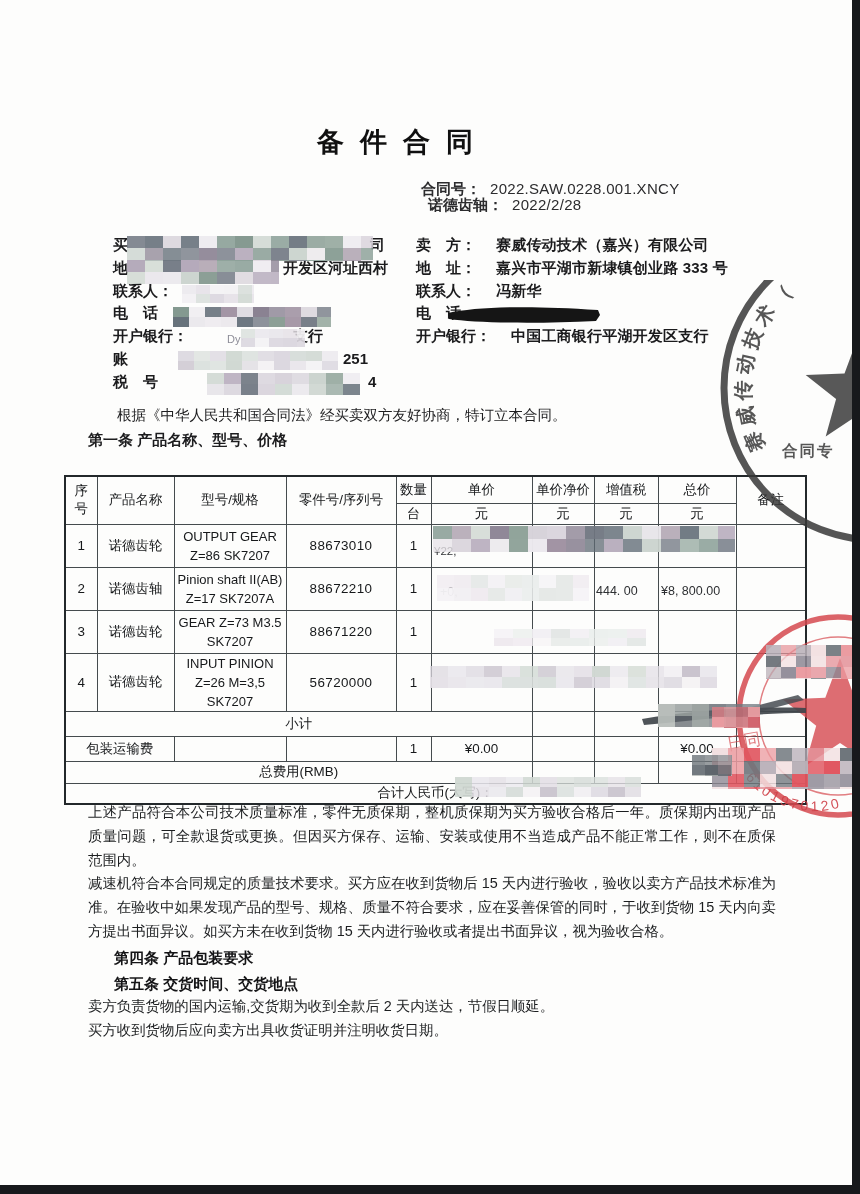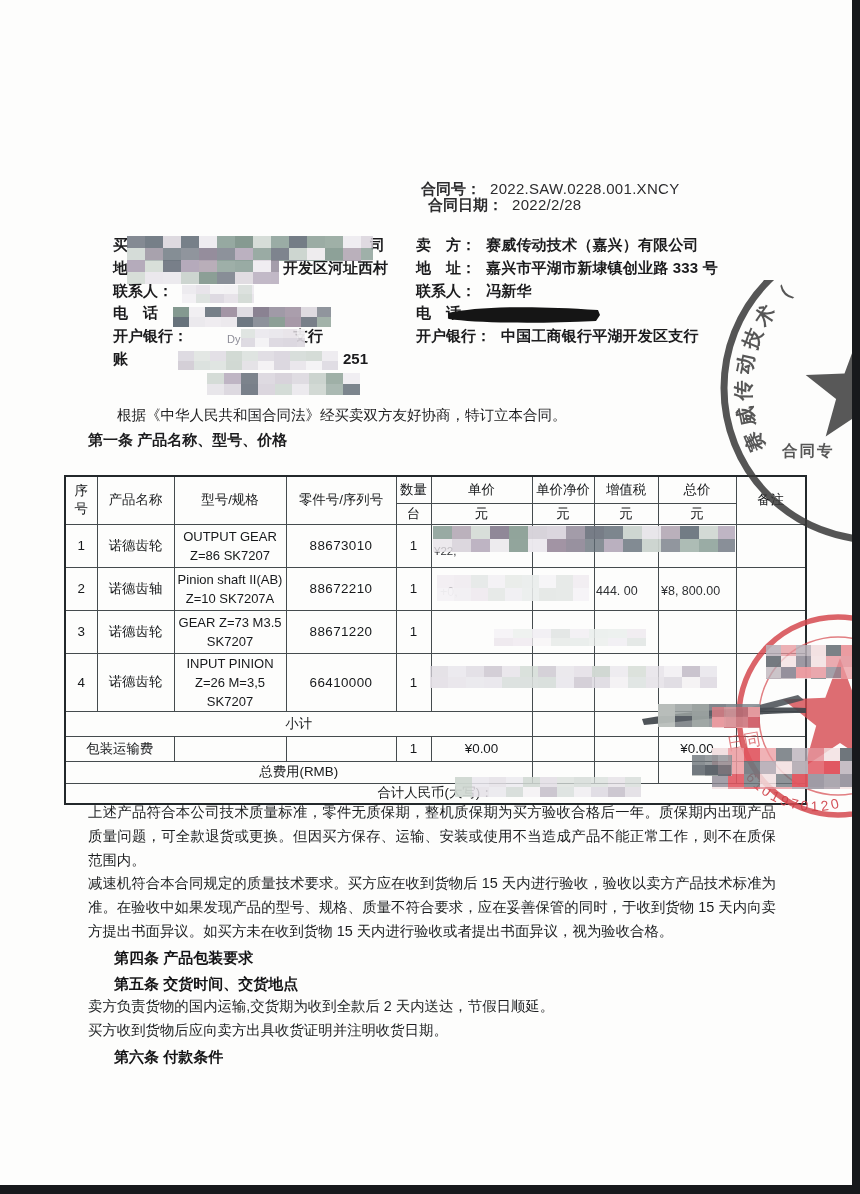--- a/index.html
+++ b/index.html
@@ -8,21 +8,21 @@
   
   .title{position:absolute;left:0;top:124px;width:790px;margin:0;text-align:center;
          font-size:27px;font-weight:bold;letter-spacing:16px;text-indent:16px;color:#101010;}
   .meta{position:absolute;font-size:15px;font-weight:600;color:#2c2c2e;white-space:nowrap;}
   .meta .mval{margin-left:9px;font-weight:500;letter-spacing:.3px;}
   .m1{left:421px;top:180px;} .m2{left:428px;top:196px;}
   
   .party{position:absolute;top:234px;font-size:15px;font-weight:600;color:#1b1b1d;}
   .buyer{left:113px;width:300px;} .seller{left:416px;width:400px;}
   .prow{position:relative;height:22.8px;line-height:22.8px;white-space:nowrap;}
-  .pvalue{margin-left:10px;letter-spacing:.2px;}
+  .pvalue{margin-left:20px;letter-spacing:.2px;}
   .frag{position:absolute;top:0;}
   .faint{color:#8d8d98;font-weight:400;font-size:11px;}
   
   .intro{position:absolute;left:117px;top:406px;margin:0;font-size:14.5px;}
   .sec1{position:absolute;left:88px;top:431px;margin:0;font-size:15px;font-weight:bold;}
   
   .items{position:absolute;left:64px;top:475px;width:741px;border-collapse:collapse;
          table-layout:fixed;font-size:13.4px;color:#16181a;border:2px solid #23282b;z-index:1;}
   .items td,.items th{border:1px solid #454b4e;padding:0 3px;font-weight:400;text-align:center;overflow:hidden;}
   .hr1{height:27px;} .hr2{height:21px;} .dr{height:43px;} .sr{height:25px;} .tr1{height:22px;} .tr2{height:21px;}
@@ -42,26 +42,27 @@
   .lower p{margin:0;text-align:justify;}
   
   .edge-r{position:absolute;left:852px;top:0;width:8px;height:1194px;background:#17191c;z-index:90;}
   .edge-b{position:absolute;left:0;top:1185px;width:860px;height:9px;background:#17191c;z-index:90;}
 </style>
 </head>
 <body>
 
 <div class="page">
 
+  <h1 class="title">备件合同</h1>
 
   <div class="meta m1">
     <span>合同号：</span><span class="mval">2022.SAW.0228.001.XNCY</span>
   </div>
   <div class="meta m2">
-    <span>合同日期：</span><span class="mval">2022/2/28</span>
+    <span>诺德齿轴：</span><span class="mval">2022/2/28</span>
   </div>
 
   <div class="party buyer">
     <div class="prow">
       <span>买</span>
       <span class="frag" style="left:257px">司</span>
     </div>
     <div class="prow">
       <span>地</span>
       <span class="frag" style="left:170px">开发区河址西村</span>
@@ -73,20 +74,24 @@
       <span>电　话</span>
     </div>
     <div class="prow">
       <span>开户银行：</span>
       <span class="frag faint" style="left:114px;top:3px">Dy·</span>
       <span class="frag" style="left:180px">支行</span>
     </div>
     <div class="prow">
       <span>账</span>
       <span class="frag" style="left:230px">251</span>
+    </div>
+    <div class="prow">
+      <span>税　号</span>
+      <span class="frag" style="left:255px">4</span>
     </div>
   </div>
 
   <div class="party seller">
     <div class="prow">
       <span>卖　方：</span><span class="pvalue">赛威传动技术（嘉兴）有限公司</span>
     </div>
     <div class="prow">
       <span>地　址：</span><span class="pvalue">嘉兴市平湖市新埭镇创业路 333 号</span>
     </div>
@@ -148,21 +153,21 @@
       <td>1</td>
       <td></td>
           <td></td>
       <td></td>
           <td></td>
           <td></td>
     </tr>
     <tr class="dr">
       <td>2</td>
       <td>诺德齿轴</td>
-      <td class="model-cell">Pinion shaft II(AB) Z=10 SK7207A</td>
+      <td class="model-cell">Pinion shaft II(AB) Z=17 SK7207A</td>
       <td class="partno">88672210</td>
       <td>1</td>
       <td></td>
           <td></td>
       <td></td>
           <td></td>
           <td></td>
     </tr>
     <tr class="dr">
       <td>3</td>
@@ -173,21 +178,21 @@
       <td></td>
           <td></td>
       <td></td>
           <td></td>
           <td></td>
     </tr>
     <tr class="dr">
       <td>4</td>
       <td>诺德齿轮</td>
       <td class="model-cell">INPUT PINION Z=26 M=3,5 SK7207</td>
-      <td class="partno">66410000</td>
+      <td class="partno">56720000</td>
       <td>1</td>
       <td></td>
           <td></td>
       <td></td>
           <td></td>
           <td></td>
     </tr>
     <tr class="sr">
       <td colspan="6">小计</td>
       <td></td>
@@ -649,18 +654,17 @@
     <text x="88" y="140" font-size="17" fill="#d5494f" opacity="0.7" transform="rotate(-10 88 140)">日同</text>
   </svg>
 
   <div class="lower">
     <p>上述产品符合本公司技术质量标准，零件无质保期，整机质保期为买方验收合格后一年。质保期内出现产品质量问题，可全款退货或更换。但因买方保存、运输、安装或使用不当造成产品不能正常工作，则不在质保范围内。</p>
     <p>减速机符合本合同规定的质量技术要求。买方应在收到货物后 15 天内进行验收，验收以卖方产品技术标准为准。在验收中如果发现产品的型号、规格、质量不符合要求，应在妥善保管的同时，于收到货物 15 天内向卖方提出书面异议。如买方未在收到货物 15 天内进行验收或者提出书面异议，视为验收合格。</p>
     <h3>第四条 产品包装要求</h3>
     <h3>第五条 交货时间、交货地点</h3>
     <p>卖方负责货物的国内运输,交货期为收到全款后 2 天内送达，节假日顺延。</p>
     <p>买方收到货物后应向卖方出具收货证明并注明收货日期。</p>
-    <h3>第六条 付款条件</h3>
   </div>
 
   <div class="edge-r"></div>
   <div class="edge-b"></div>
 </div>
 
 </body></html>

